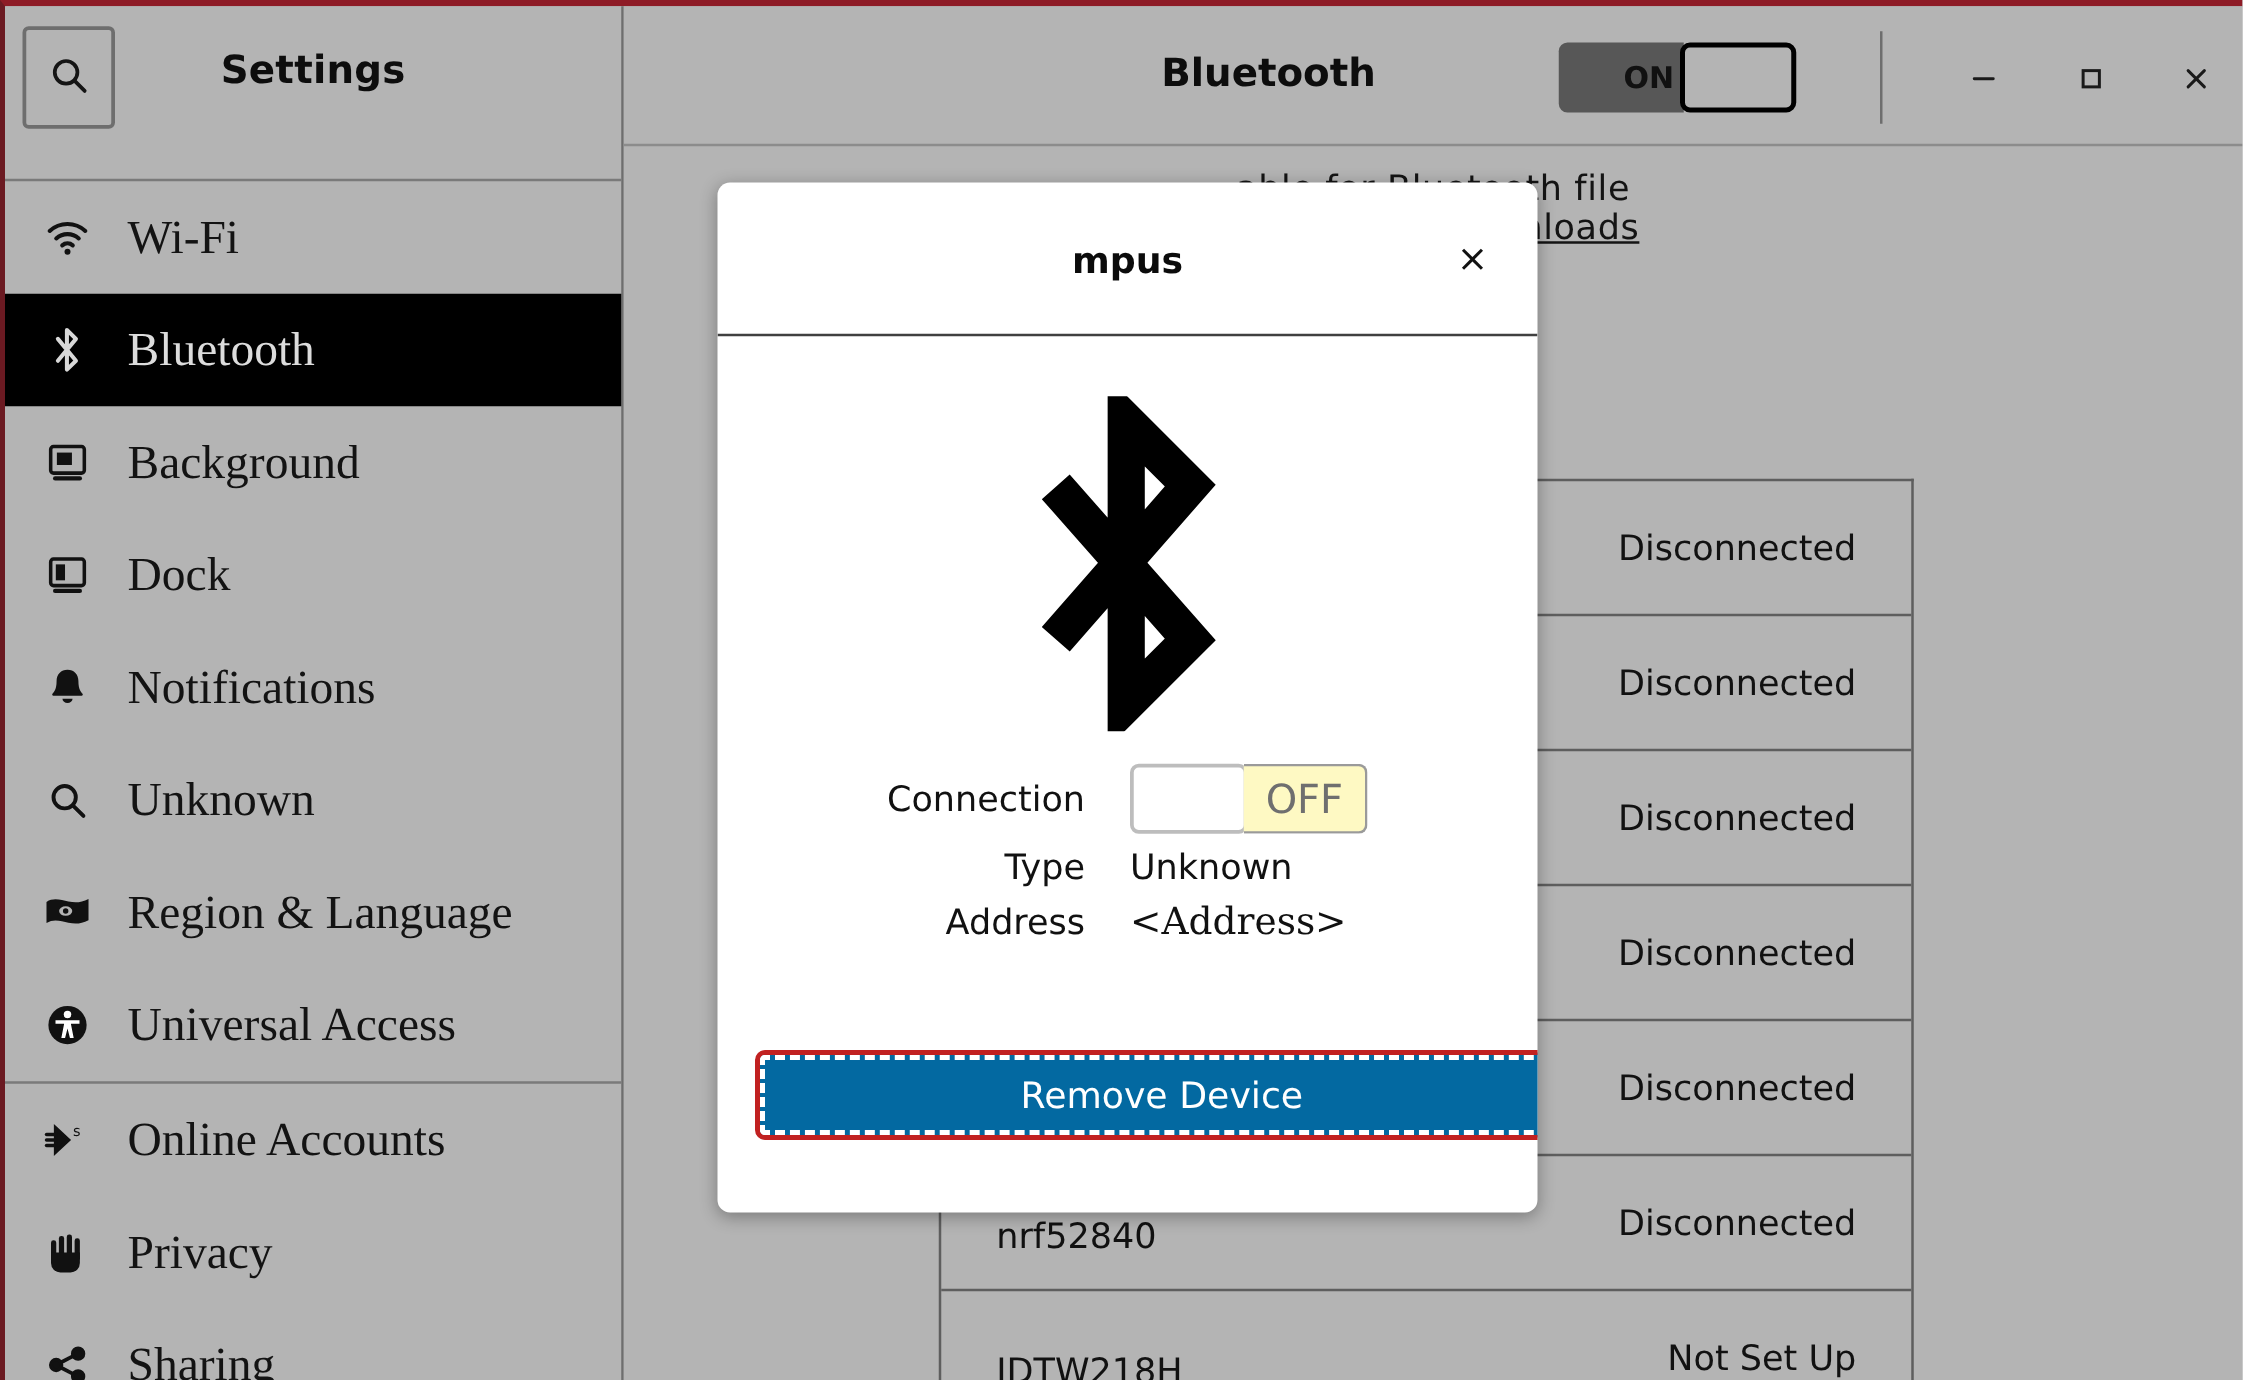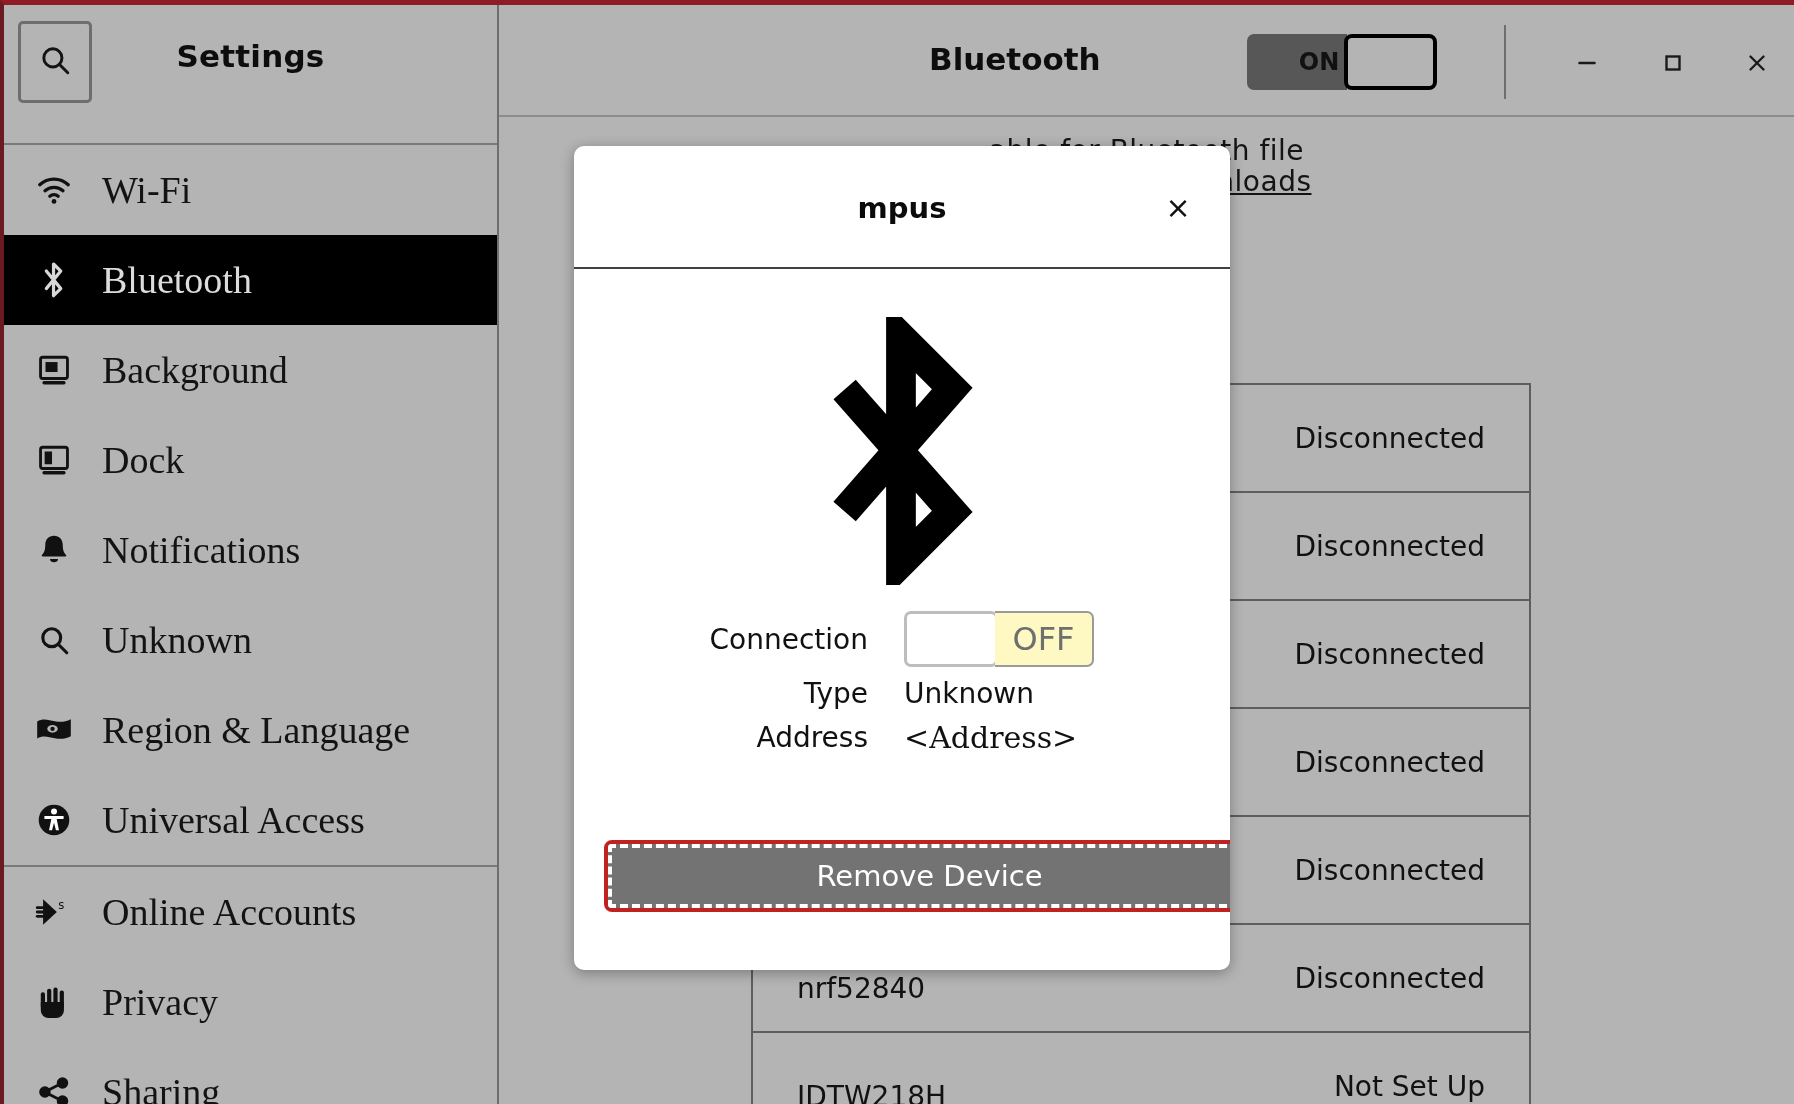--- a/index.html
+++ b/index.html
@@ -334,21 +334,21 @@
     font-family: "DejaVu Sans", sans-serif;
     margin-left: -3px;
   }
 
   #remove-btn {
     position: absolute;
     left: 30px;
     bottom: 58px;
     width: 651px;
     height: 72px;
-    background: #737373;
+    background: #0369a1;
     border: 4px solid #c12121;
     border-radius: 8px;
     box-sizing: border-box;
     display: flex;
     align-items: center;
     justify-content: center;
     color: #ffffff;
     font-size: 29px;
     font-family: "DejaVu Sans", sans-serif;
     outline: 4px dashed #ffffff;

